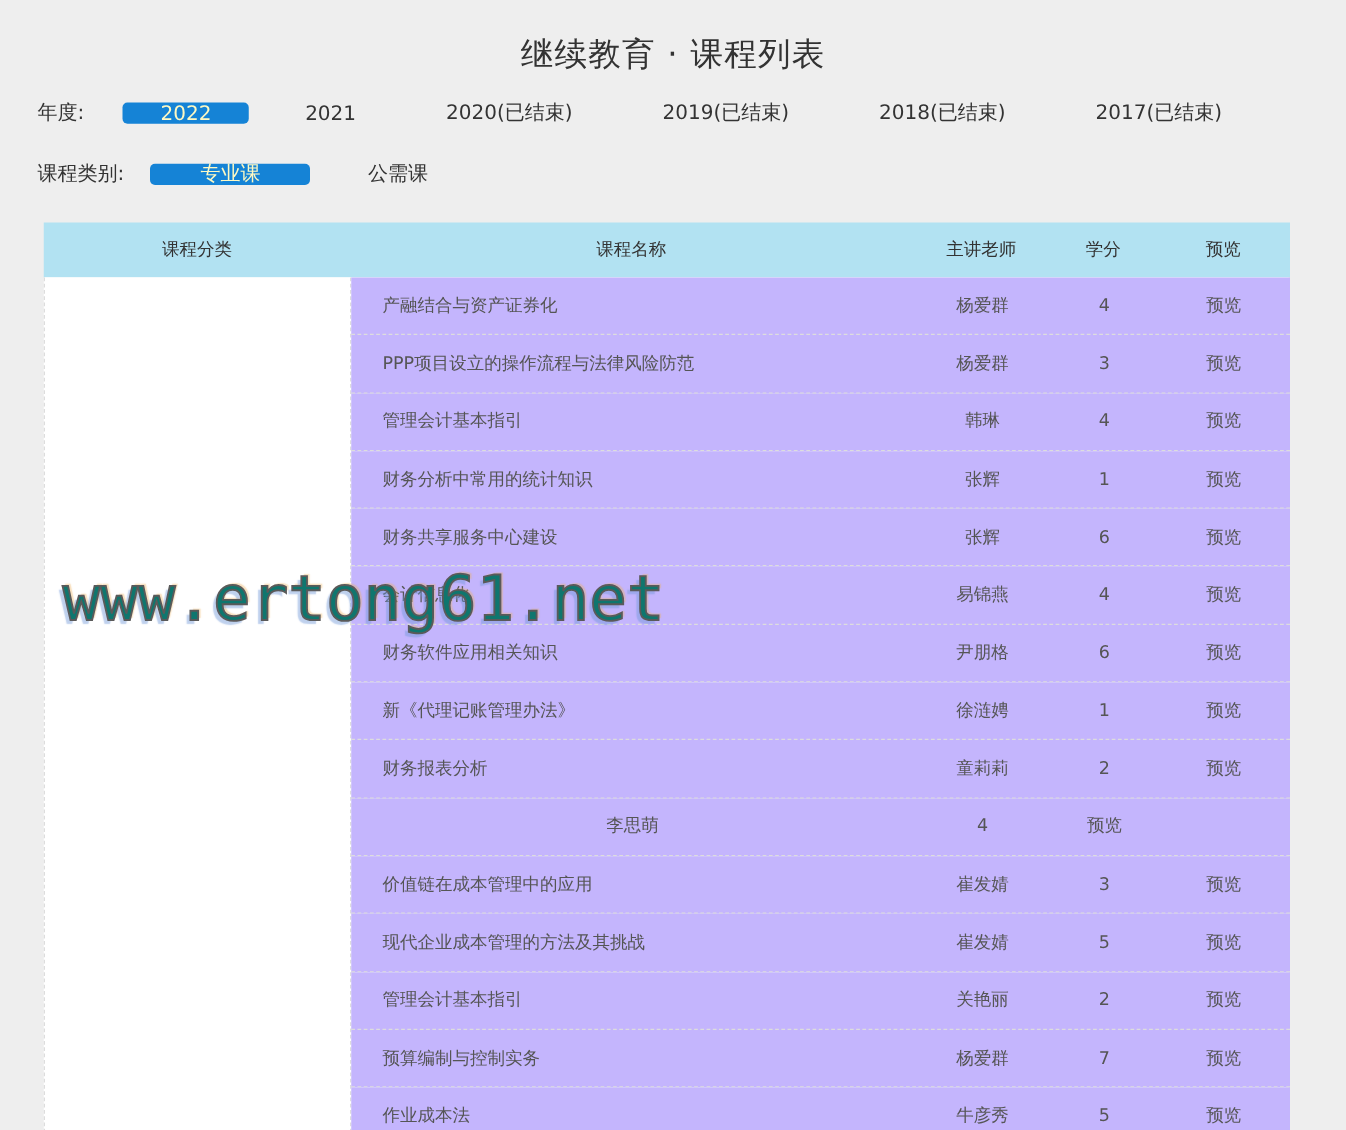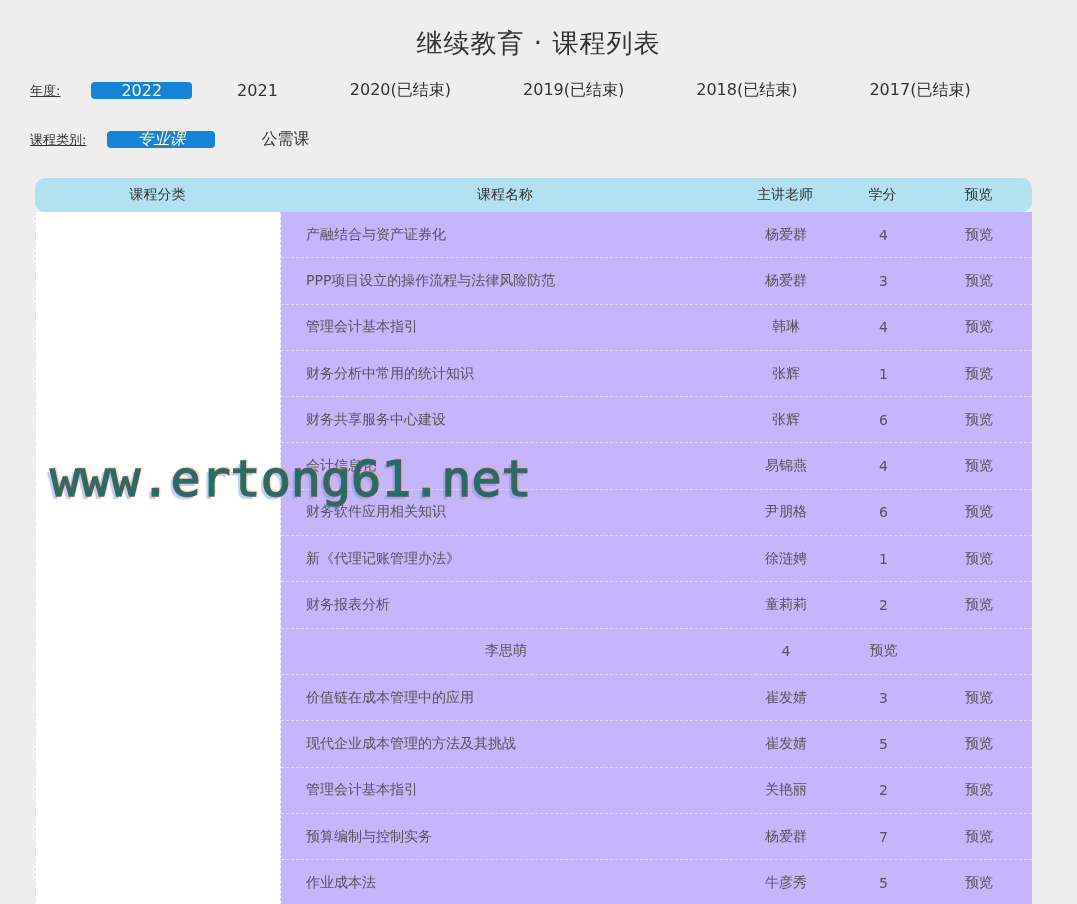--- a/index.html
+++ b/index.html
@@ -23,42 +23,42 @@
     text-align:center; font-size:26px; color:var(--text-main);
     font-weight:500; letter-spacing:1px;
   }
 
   .filter-row {
     position:absolute; left:30px; display:flex; align-items:center;
     height:33px; white-space:nowrap;
   }
   .filter-row.year-row { top:74px; }
   .filter-row.category-row { top:123px; }
-  .filter-label { font-size:13px; color:var(--text-main); margin-right:31px;text-decoration:underline; }
+  .filter-label { font-size:16px; color:var(--text-main); margin-right:31px; }
   .category-row .filter-label { margin-right:21px; }
 
   .opt {
     font-size:16px; color:var(--text-main); cursor:pointer;
     display:inline-flex; align-items:center; justify-content:center;
     margin-right:72px;
   }
   .options-wrap { display:flex; align-items:center; }
   .opt.selected {
     background:var(--accent); color:#fef9c3; border-radius:4px;
     height:17px; padding:0 30px; margin-right:45px;
   }
   .category-row .opt { margin-right:46px; }
-  .category-row .opt.selected { padding:0 30px;font-style:italic; }
+  .category-row .opt.selected { padding:0 40px; }
 
   .course-table {
     position:absolute; left:35px; top:178px; width:997px;
   }
   .thead {
     display:grid; grid-template-columns:245px 450px 110px 85px 107px;
-    height:34px; background:var(--header-bg); align-items:center;border-radius:10px;
+    height:44px; background:var(--header-bg); align-items:center;
   }
   .th { text-align:center; font-size:14px; color:var(--text-main); }
   .tbody {
     display:flex; background:#ffffff;
     border-left:1px dashed var(--border);
     border-right:1px dashed var(--border);
   }
   .category-cell {
     width:245px; flex:0 0 245px;
     border-right:1px dashed var(--border);

